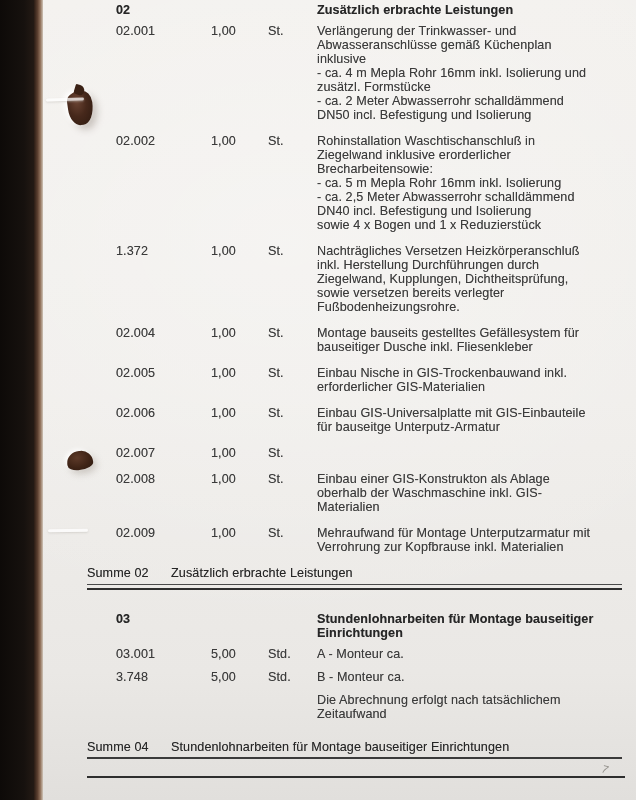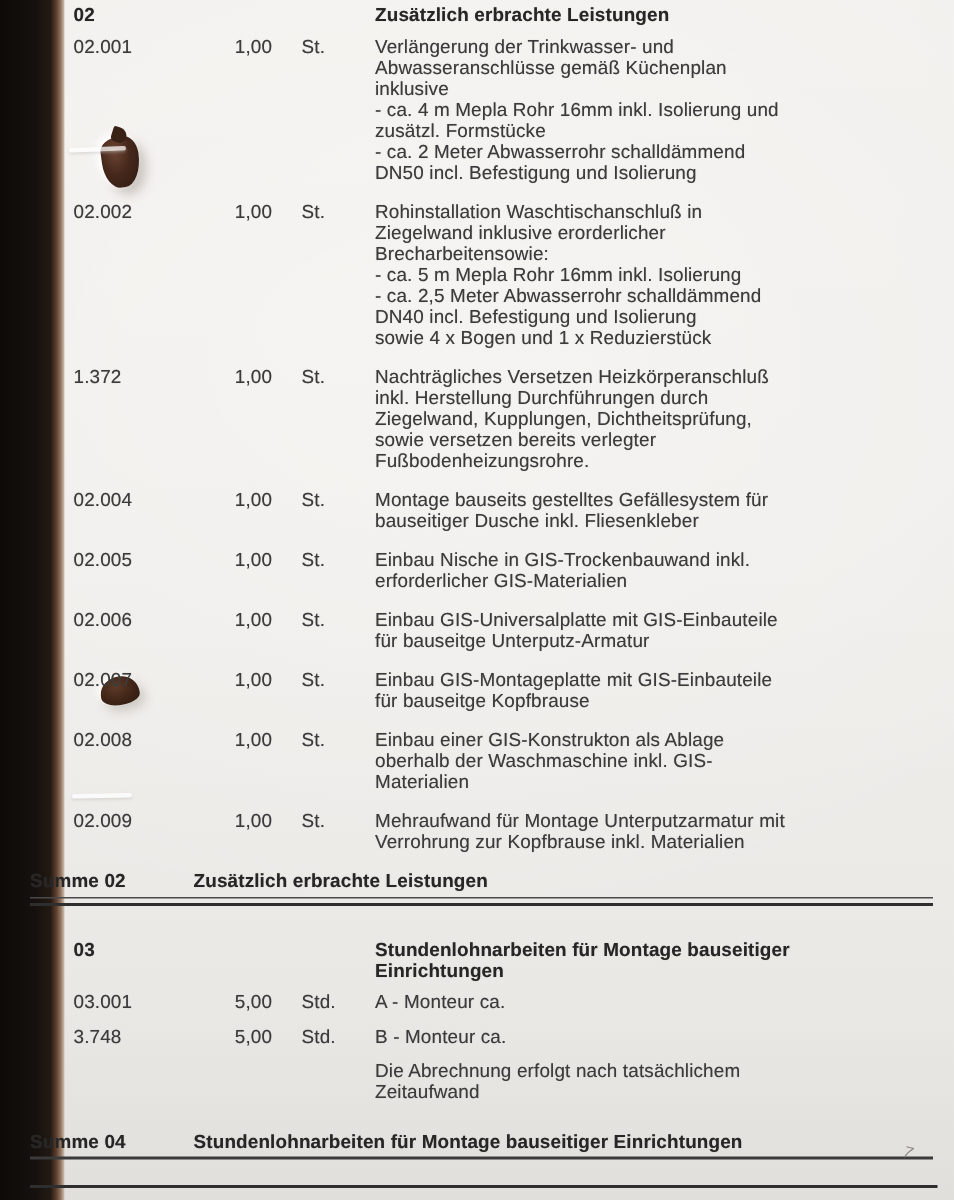--- a/index.html
+++ b/index.html
@@ -50,38 +50,38 @@
   }
   
   .streak{position:absolute;height:3px;border-radius:2px;background:rgba(255,255,255,0.75);
     box-shadow:0 1px 2px rgba(190,186,180,0.5);}
   .s1{left:46px;top:98px;width:38px;transform:rotate(-2deg);}
   .s2{left:48px;top:529px;width:40px;transform:rotate(-1deg);}
 
   
   .content{
     position:absolute;left:0;top:0;right:0;
-    padding:3px 14px 0 49px;
+    padding:3px 14px 0 116px;
     color:#3b3b3b;font-size:12.6px;line-height:14px;
     letter-spacing:0.1px;
     text-shadow:0 0 0.5px rgba(80,80,80,0.55);
   }
   .row{display:grid;grid-template-columns:95px 50px 56px 1fr;margin-bottom:12px;}
   .row.tight{margin-bottom:9px;}
   .c-pos{}
-  .c-qty{text-align:center;}
+  .c-qty{text-align:left;}
   .c-unit{padding-left:7px;}
   .c-desc{white-space:pre-line;}
   .bold{font-weight:bold;color:#262626;}
   .sec-header{margin-bottom:7px;}
   .sec3-header{margin-top:22px;margin-bottom:7px;}
   .note-row{margin-bottom:19px;}
   .summe{
     margin-left:-29px;display:flex;margin-bottom:0;
-    font-weight:bold;color:#262626;line-height:15px;gap:25px;
+    font-weight:normal;color:#262626;line-height:15px;
   }
   .summe-label{display:inline-block;width:84px;flex:none;}
   .summe-title{white-space:pre-line;}
   .summe-rule{
     margin-left:-29px;margin-top:3px;height:3px;
     border-top:1px solid #4a4a4a;border-bottom:2px solid #2e2e2e;
   }
   .thin-rule{
     margin-left:-29px;margin-top:2px;height:0;
     border-top:2px solid #3a3a3a;
@@ -168,22 +168,20 @@
       <div class="c-pos">02.006</div>
       <div class="c-qty">1,00</div>
       <div class="c-unit">St.</div>
       <div class="c-desc">Einbau GIS-Universalplatte mit GIS-Einbauteile
 für bauseitge Unterputz-Armatur</div>
     </div>
     <div class="row">
       <div class="c-pos">02.007</div>
       <div class="c-qty">1,00</div>
       <div class="c-unit">St.</div>
-      <div class="c-desc">Einbau GIS-Montageplatte mit GIS-Einbauteile
-für bauseitge Kopfbrause</div>
     </div>
     <div class="row">
       <div class="c-pos">02.008</div>
       <div class="c-qty">1,00</div>
       <div class="c-unit">St.</div>
       <div class="c-desc">Einbau einer GIS-Konstrukton als Ablage
 oberhalb der Waschmaschine inkl. GIS-
 Materialien</div>
     </div>
     <div class="row">

